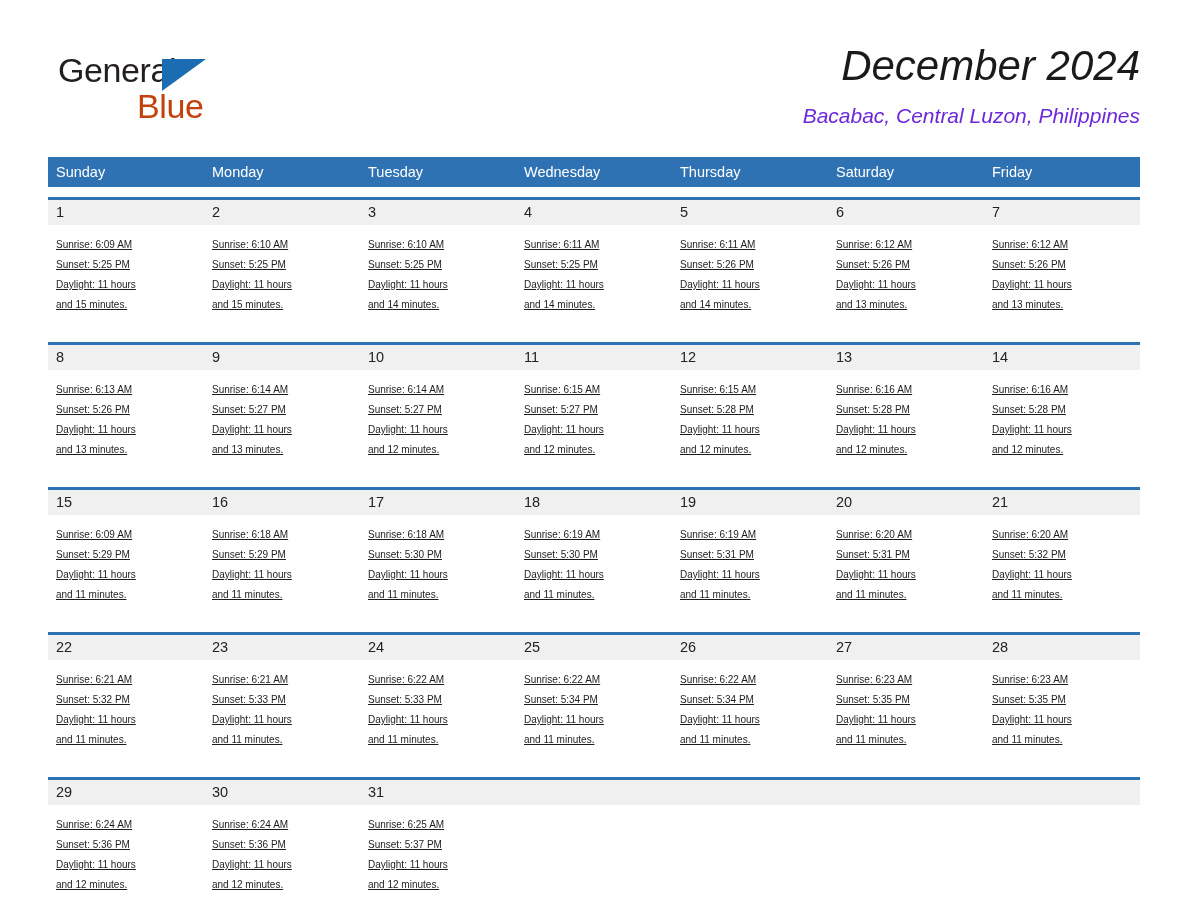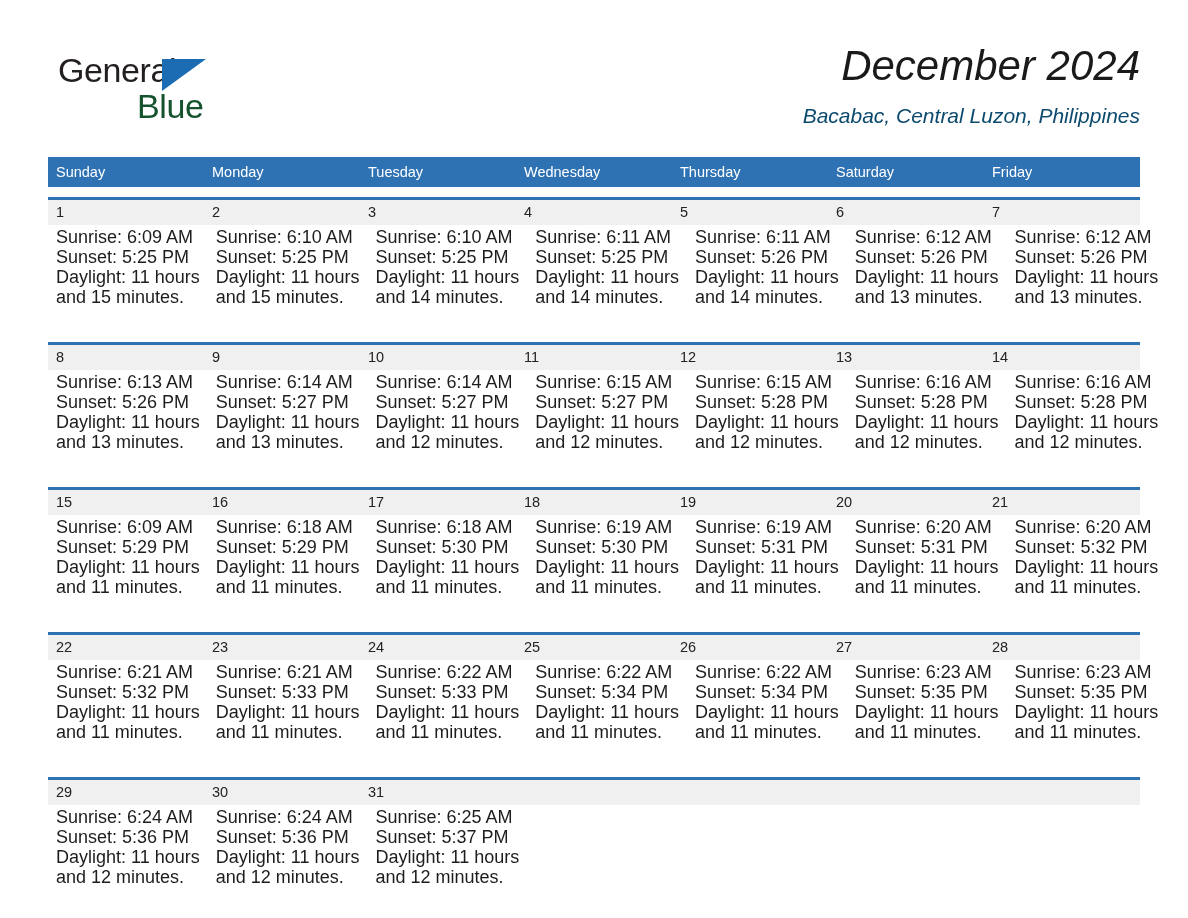--- a/index.html
+++ b/index.html
@@ -54,42 +54,42 @@
     height: 0;
     border-left: 44px solid #1b6cb3;
     border-bottom: 32px solid transparent;
   }
   .brand-blue {
     position: absolute;
     left: 79px;
     top: 36px;
     font-size: 34px;
     letter-spacing: -0.4px;
-    color: #14532d;
+    color: #c2410c;
     line-height: 40px;
   }
   .title-block {
     position: absolute;
     right: 0;
     top: 0;
     text-align: right;
     font-style: italic;
   }
   .month-title {
     font-size: 42px;
     font-weight: normal;
     line-height: 52px;
     color: #1a1a1a;
     margin: 0;
     white-space: nowrap;
   }
   .location {
     font-size: 21px;
     line-height: 28px;
-    color: #0c4a6e;
+    color: #6d28d9;
     margin: 10px 0 0 0;
     white-space: nowrap;
     font-weight: normal;
   }
 
   
   .calendar {
     position: absolute;
     left: 48px;
     top: 157px;
@@ -132,25 +132,26 @@
     box-sizing: border-box;
     color: #222222;
   }
   .detail-band {
     display: flex;
     background: #ffffff;
     height: 107px;
   }
   .detail {
     flex: 1 1 0;
-    padding: 2px 8px 0 8px;
+    padding: 10px 8px 0 8px;
     box-sizing: border-box;
-    font-size: 18px;
+    font-size: 10px;
     line-height: 20px;
     color: #1d1d1d;
+    text-decoration: underline;
   }
   .detail span {
     display: block;
     white-space: nowrap;
   }
 </style>
 </head>
 <body>
 
 <div class="page">

